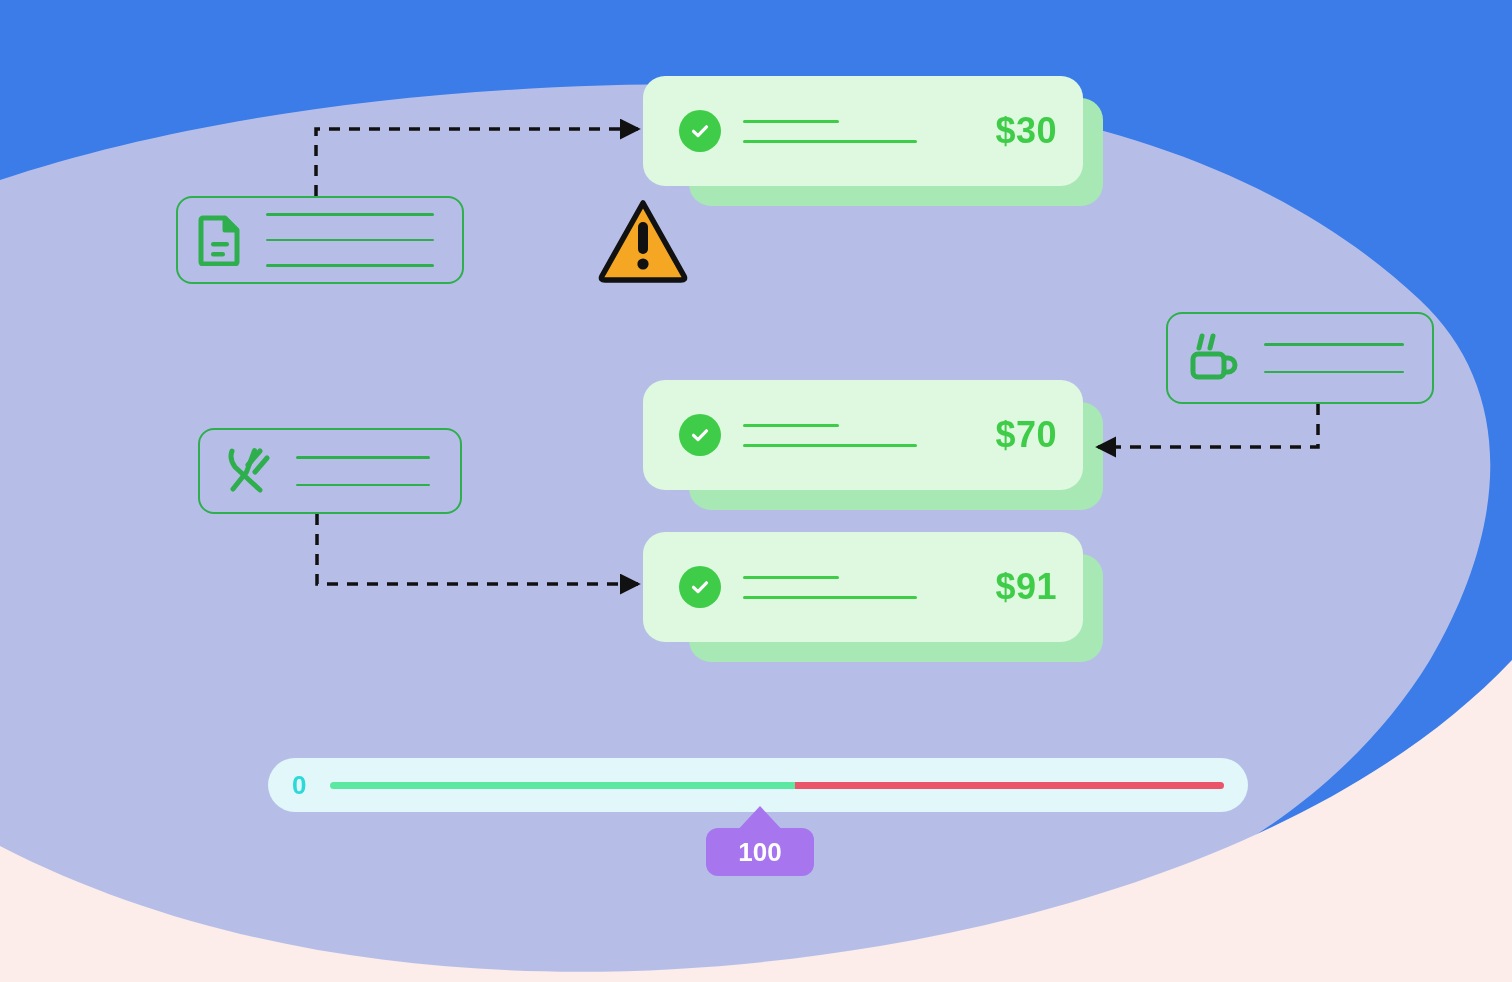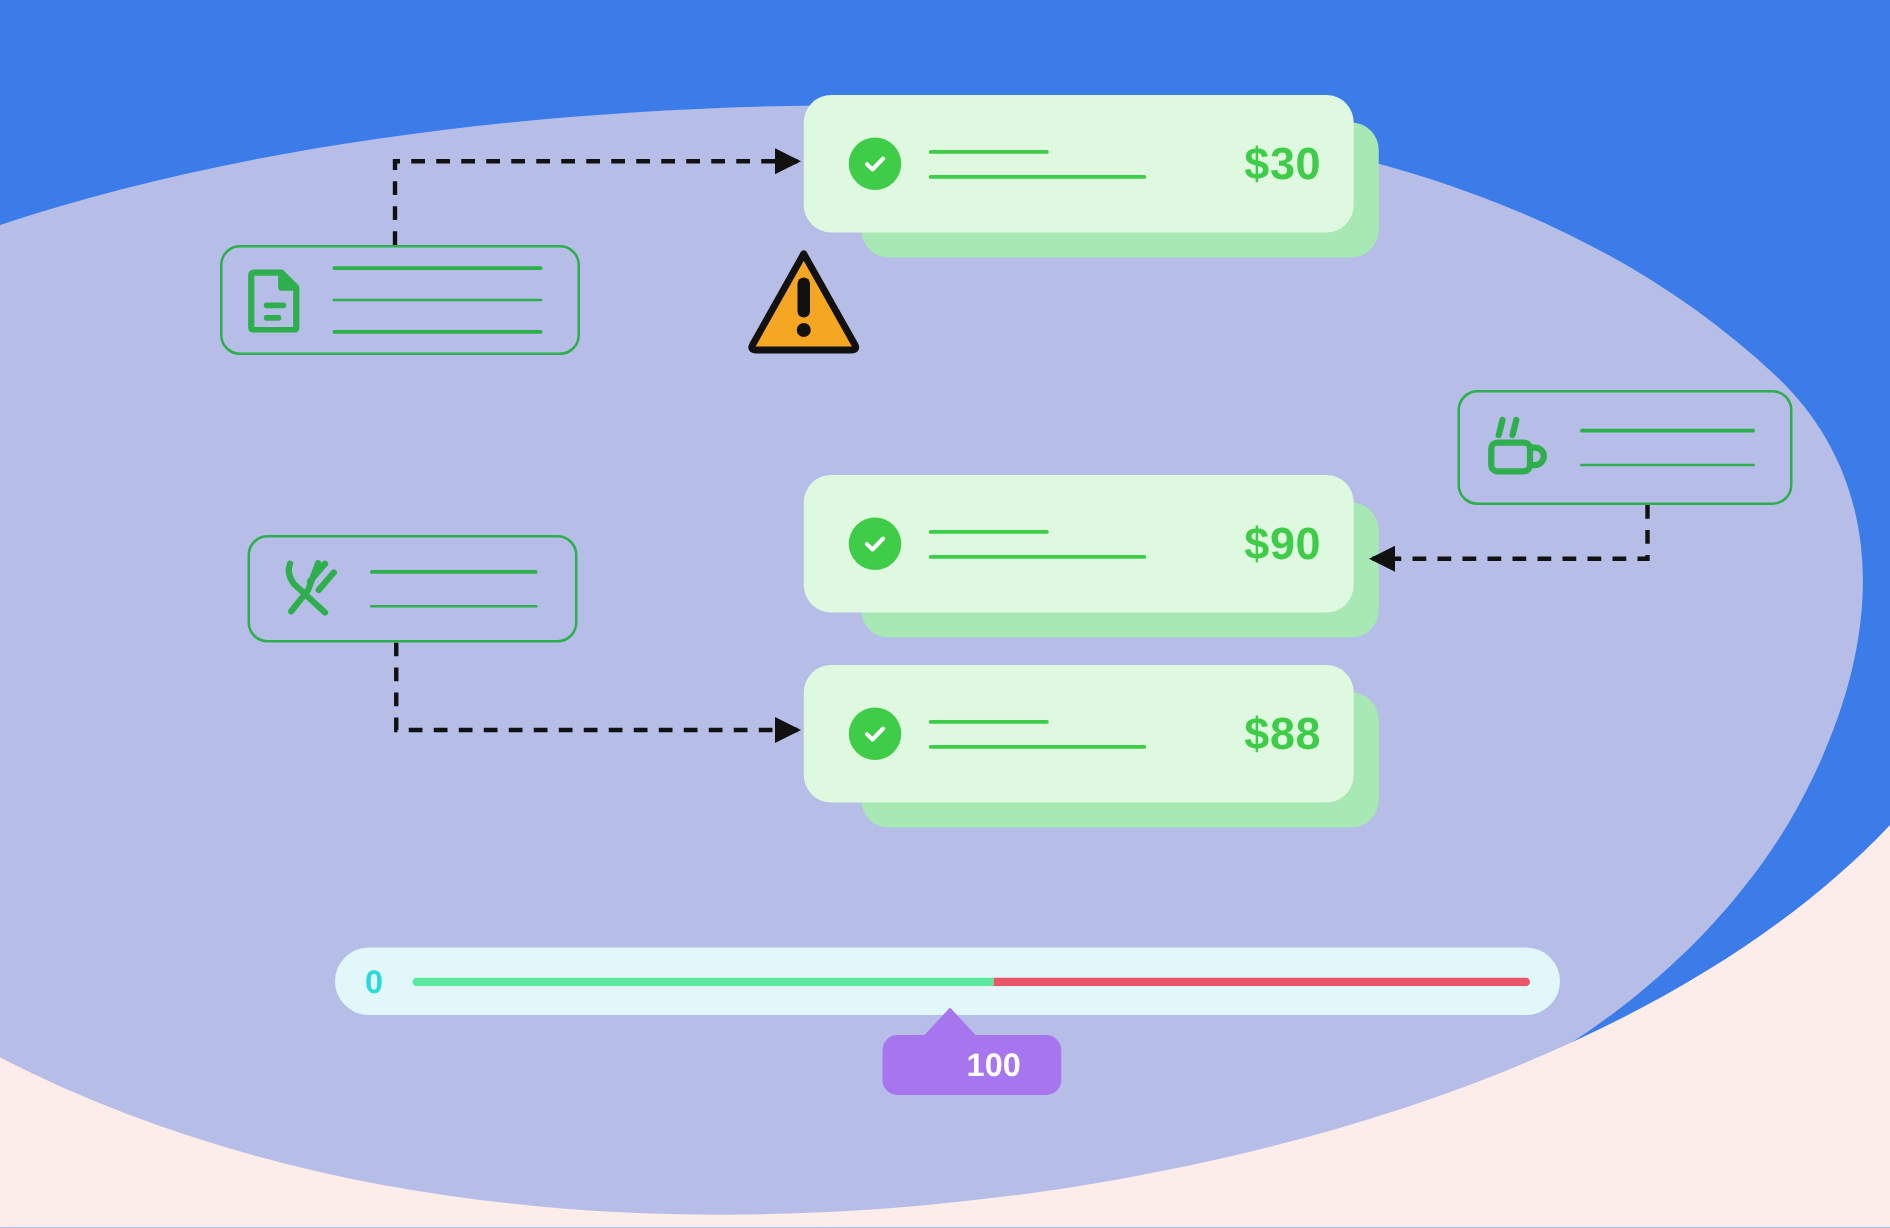--- a/index.html
+++ b/index.html
@@ -187,21 +187,20 @@
     width: 108px;
     height: 48px;
     background: #A775EE;
     border-radius: 12px;
     display: flex;
     align-items: center;
     justify-content: center;
     color: #ffffff;
     font-size: 26px;
     font-weight: bold;
-    padding-left: 35px;
   }
   #slider-tooltip-arrow {
     position: absolute;
     left: 734px;
     top: 806px;
     width: 0;
     height: 0;
     border-left: 26px solid transparent;
     border-right: 26px solid transparent;
     border-bottom: 28px solid #A775EE;
@@ -243,37 +242,37 @@
     <div class="expense-card">
       <div class="check-badge">
         <svg width="22" height="22" viewBox="0 0 22 22">
           <path d="M4.5 11.3 L9 15.6 L17.5 6.8" fill="none" stroke="#ffffff" stroke-width="3.2" stroke-linecap="round" stroke-linejoin="round"></path>
         </svg>
       </div>
       <div class="row-lines">
         <div class="row-line short"></div>
         <div class="row-line long"></div>
       </div>
-      <div class="amount">$90</div>
+      <div class="amount">$70</div>
     </div>
   </div>
 
   <div class="expense-row" style="left:643px; top:532px;">
     <div class="expense-shadow"></div>
     <div class="expense-card">
       <div class="check-badge">
         <svg width="22" height="22" viewBox="0 0 22 22">
           <path d="M4.5 11.3 L9 15.6 L17.5 6.8" fill="none" stroke="#ffffff" stroke-width="3.2" stroke-linecap="round" stroke-linejoin="round"></path>
         </svg>
       </div>
       <div class="row-lines">
         <div class="row-line short"></div>
         <div class="row-line long"></div>
       </div>
-      <div class="amount">$88</div>
+      <div class="amount">$91</div>
     </div>
   </div>
 
   <svg id="connector-svg" viewBox="0 0 1512 982">
     <defs>
       <marker id="arrow-right" markerWidth="7" markerHeight="7" refX="5.2" refY="3" orient="auto" markerUnits="strokeWidth">
         <path d="M0,0 L6,3 L0,6 z" fill="#111111"></path>
       </marker>
       <marker id="arrow-left" markerWidth="7" markerHeight="7" refX="5.2" refY="3" orient="auto" markerUnits="strokeWidth">
         <path d="M0,0 L6,3 L0,6 z" fill="#111111"></path>

